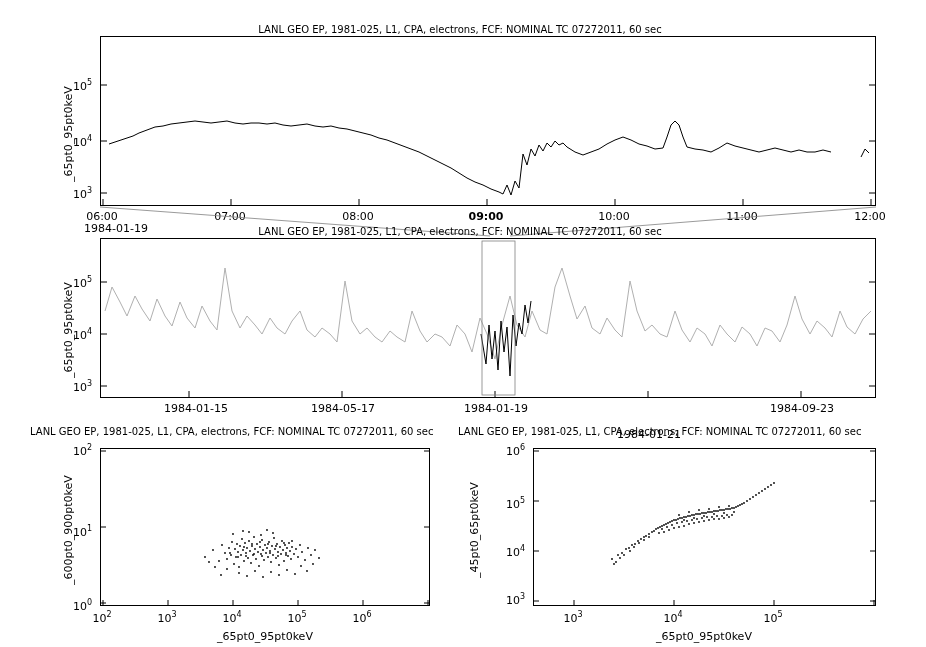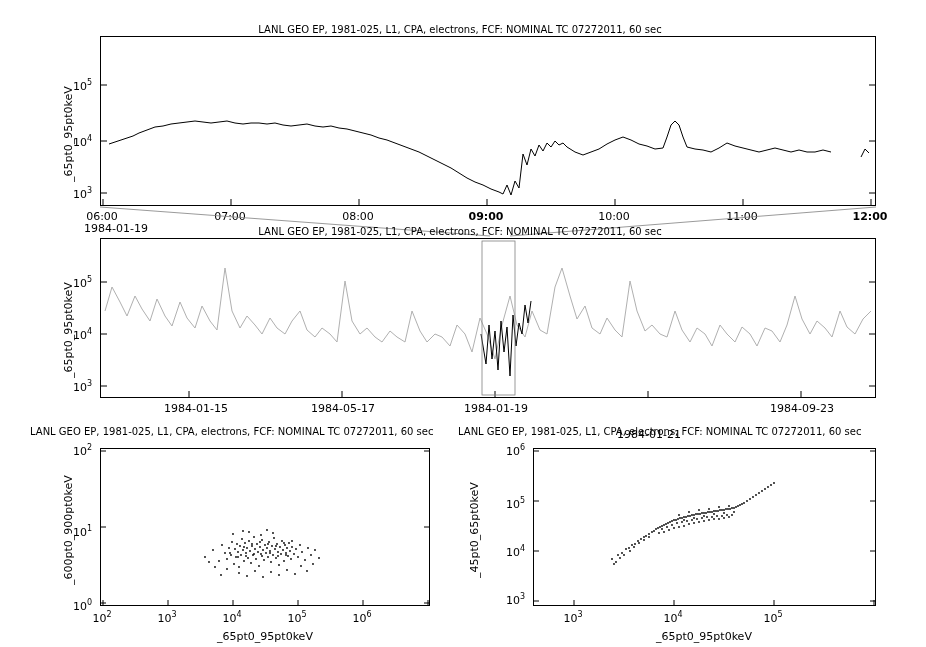--- a/index.html
+++ b/index.html
@@ -115,21 +115,21 @@
       <path class="dataline" d="M760,120 L764,112 L768,116"></path>
     </svg>
   </div>
 
   <div class="tick-label xt" style="left:78px; top:210px; width:48px;">06:00</div>
   <div class="tick-label xt" style="left:206px; top:210px; width:48px;">07:00</div>
   <div class="tick-label xt" style="left:334px; top:210px; width:48px;">08:00</div>
   <div class="tick-label xt" style="left:462px; top:210px; width:48px;font-weight:bold;">09:00</div>
   <div class="tick-label xt" style="left:590px; top:210px; width:48px;">10:00</div>
   <div class="tick-label xt" style="left:718px; top:210px; width:48px;">11:00</div>
-  <div class="tick-label xt" style="left:846px; top:210px; width:48px;font-weight:bold;">12:00</div>
+  <div class="tick-label xt" style="left:846px; top:210px; width:48px;">12:00</div>
 
   <div class="axis-label-x" style="left:84px; top:222px; width:120px; text-align:left;">1984-01-19</div>
 </div>
 
 <svg class="panel" style="left:100px; top:206px;" width="776" height="40">
   <path class="connector" d="M0,1 L390,30"></path>
   <path class="connector" d="M776,1 L410,30"></path>
 </svg>
 
 <div class="panel">

